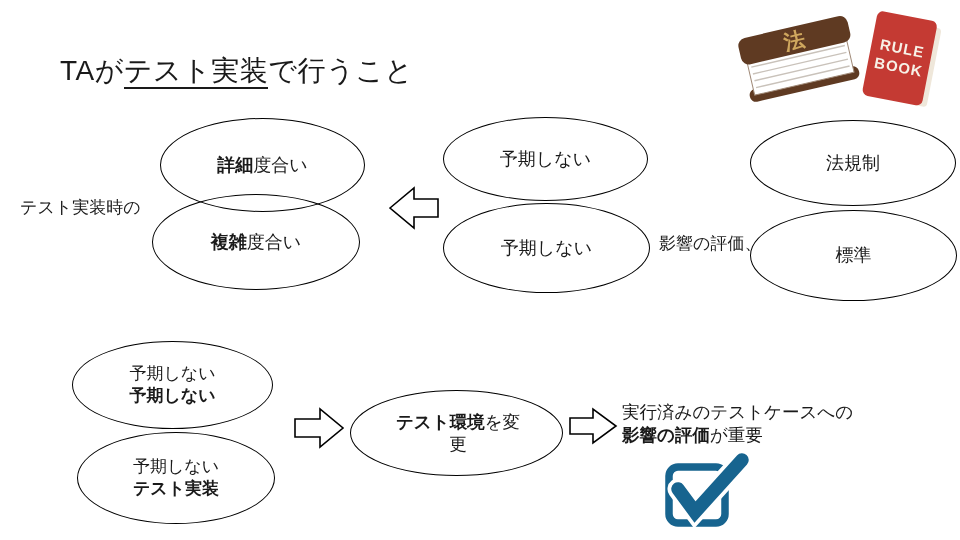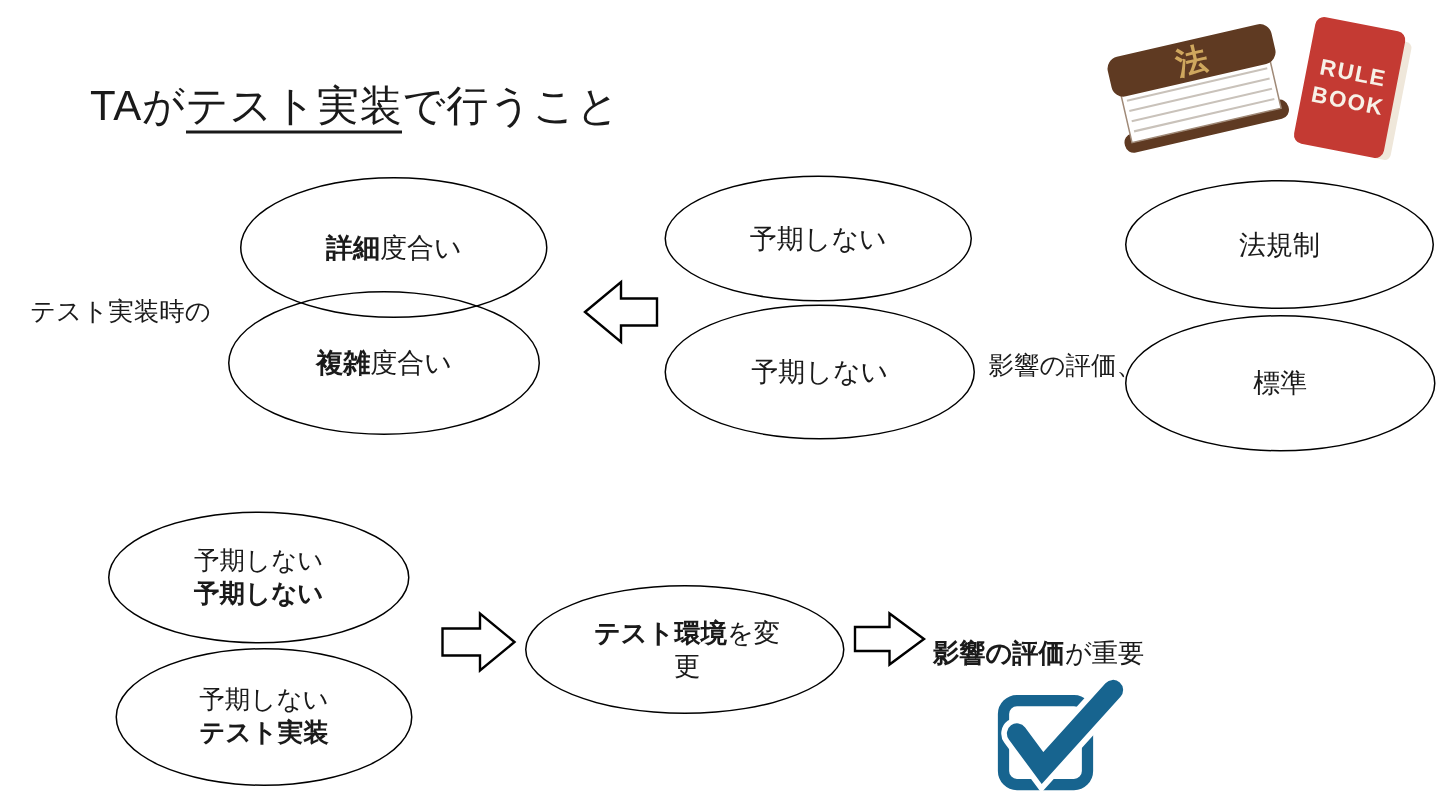--- a/index.html
+++ b/index.html
@@ -114,21 +114,21 @@
 
 <div class="ell" style="left:350px;top:390px;width:213px;height:86px;justify-content:flex-start;padding-left:43px;text-align:center;font-size:17.5px;line-height:22px">
   <span style="width:128px;display:inline-block"><b>テスト環境</b><span>を変更</span></span>
 </div>
 
 <svg class="abs" style="left:568px;top:407px" width="50" height="38" viewBox="0 0 50 38">
   <polygon points="2,11 25,11 25,2 48,19 25,36 25,27 2,27" fill="#ffffff" stroke="#000000" stroke-width="1.6"></polygon>
 </svg>
 
 <div class="abs impact">
-  <br>
+  <span>実行済みのテストケースへの</span><br>
   <b>影響の評価</b><span>が重要</span>
 </div>
 
 <svg class="abs" style="left:658px;top:450px" width="94" height="82" viewBox="0 0 94 82">
   <rect x="11" y="17" width="56" height="56" rx="9" fill="#ffffff" stroke-width="7.5" stroke="#17648f"></rect>
   <path d="M20,39 L37,62 L84,10" fill="none" stroke="#ffffff" stroke-width="21" stroke-linecap="round"></path>
   <path d="M20,39 L37,62 L84,10" fill="none" stroke-width="13.5" stroke-linecap="round" stroke="#17648f"></path>
 </svg>
 
 </body></html>

